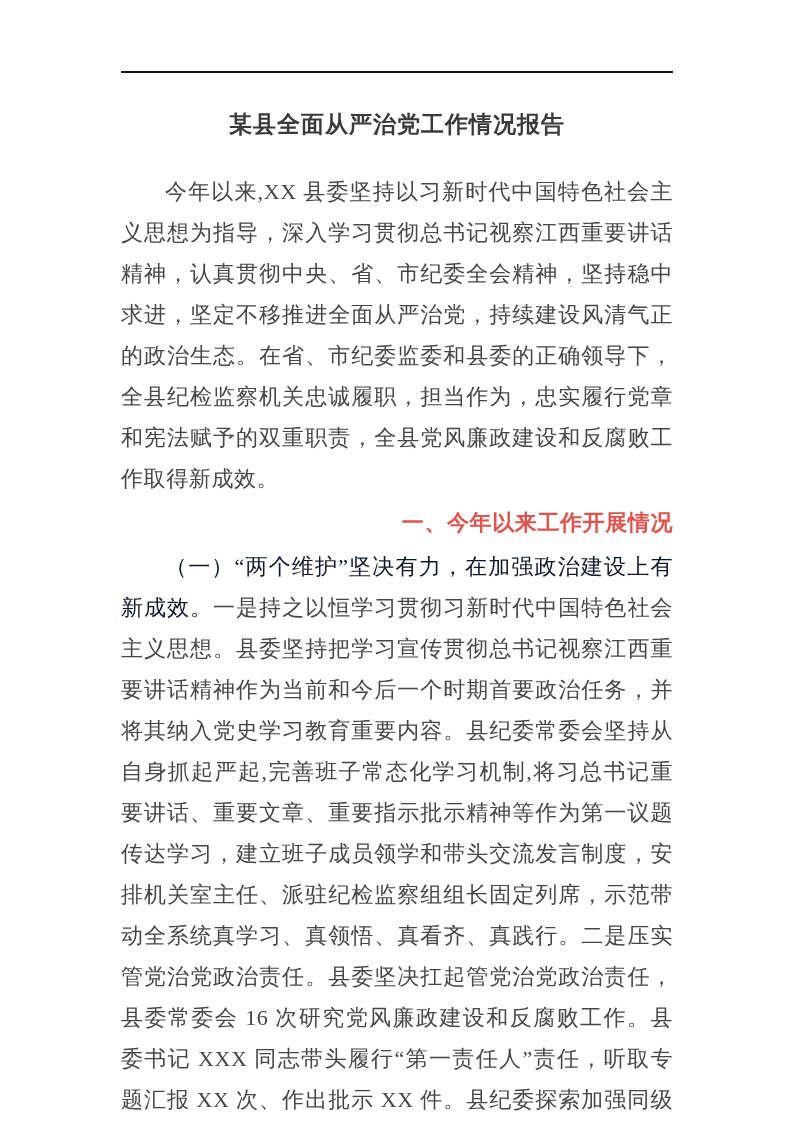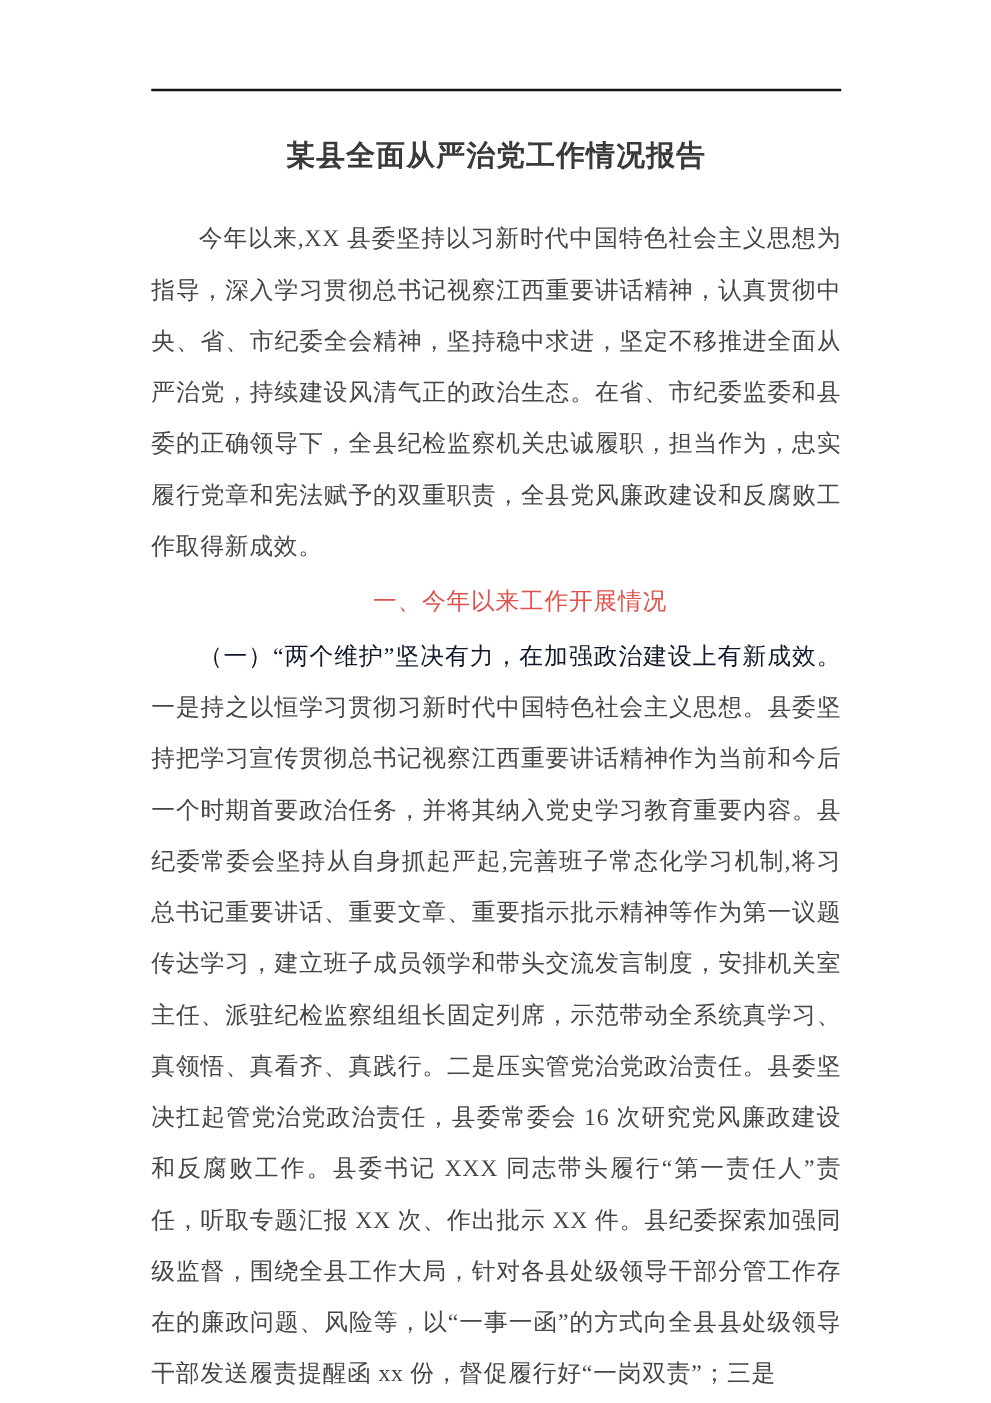--- a/index.html
+++ b/index.html
@@ -34,32 +34,33 @@
     font-weight: bold;
     letter-spacing: 1px;
     text-align: center;
     color: #3a3a3a;
   }
   .body-block {
     margin-top: 30px;
   }
   .body-block p {
     margin: 0;
-    font-size: 19px;
+    font-size: 22px;
     line-height: 41px;
     letter-spacing: 0.6px;
     color: #464646;
     text-align: justify;
     text-justify: inter-ideograph;
     text-indent: 2em;
   }
   p.section-heading {
     margin-top: 3px;
     color: #e0524c;
-    text-align: center;
+    text-align: right;
+    font-weight: bold;
   }
   p.subsection {
     margin-top: 3px;
   }
   .lead-blue {
     color: #0f172a;
   }
 </style>
 </head>
 <body>

